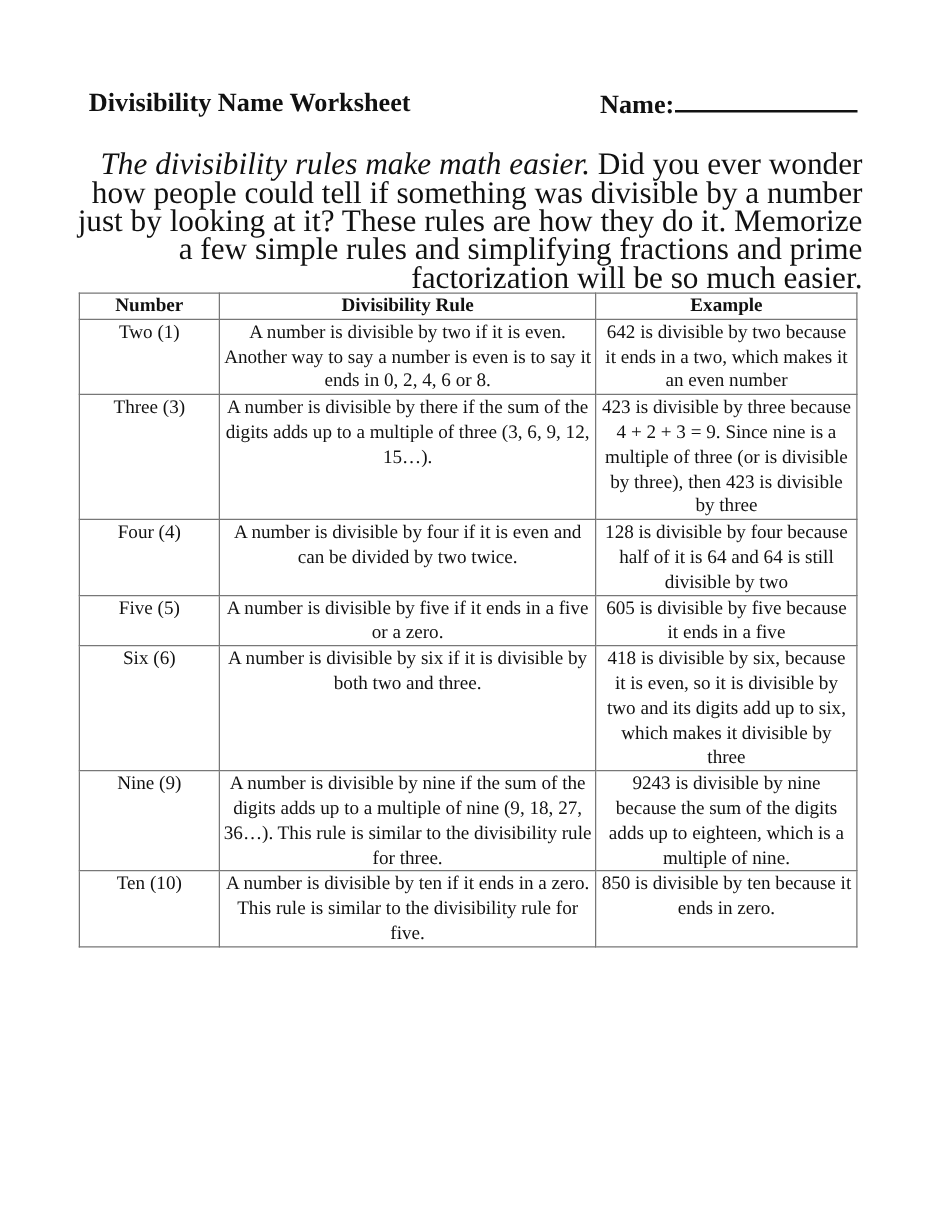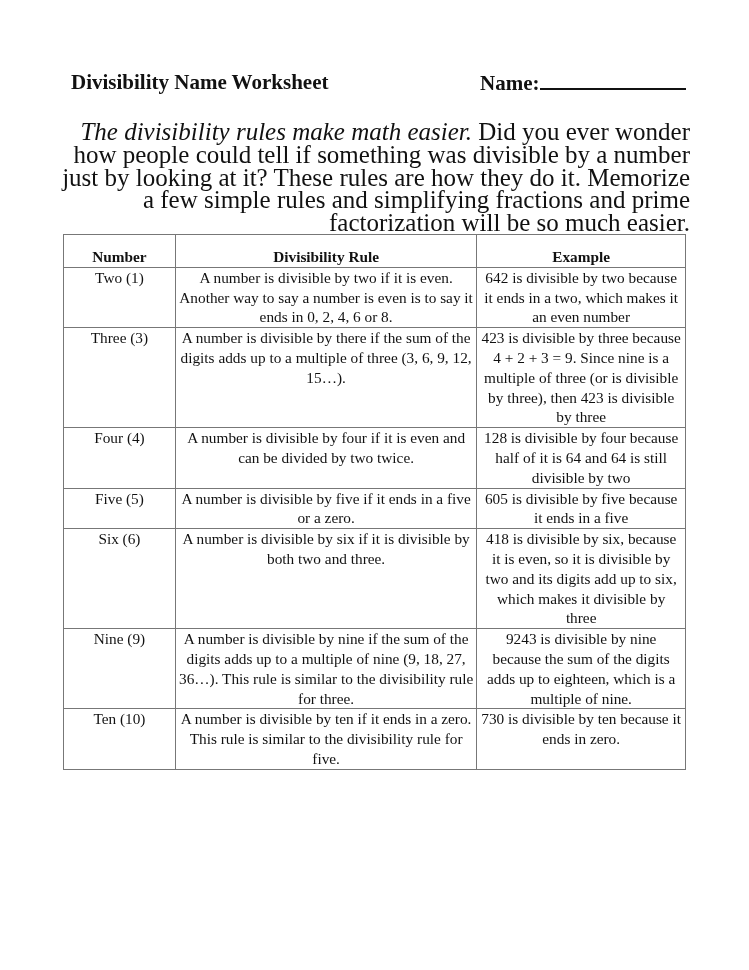--- a/index.html
+++ b/index.html
@@ -9,21 +9,21 @@
   .title { position: absolute; left: 0; top: 0; font-weight: bold; font-size: 21px; }
   .name-field { position: absolute; left: 396px; top: 0; font-weight: bold; font-size: 21px; white-space: nowrap; margin-left: 13px; }
   .name-line { display: inline-block; width: 146px; border-bottom: 2px solid #111; height: 18px; vertical-align: baseline; margin-left: 1px; }
   .intro { position: absolute; top: 121px; left: 62px; width: 628px; text-align: right;
            font-size: 25px; line-height: 22.8px; }
   .intro i { font-style: italic; }
   table.rules { position: absolute; top: 234px; left: 63px; width: 623px;
                 border-collapse: collapse; font-size: 15.3px; line-height: 19.8px; }
   table.rules th, table.rules td { border: 1px solid #777; text-align: center;
                 vertical-align: top; padding: 0 3px; }
-  table.rules th { font-weight: bold; padding-top: 12px; }
+  table.rules th { font-weight: bold; padding-top: 0; }
   col.c1 { width: 112px; } col.c2 { width: 302px; } col.c3 { width: 209px; }
   b { font-weight: normal; }
 </style>
 </head>
 <body>
 
 <div class="header">
   <div class="title">Divisibility Name Worksheet</div>
   <div class="name-field">
     <span>Name:</span><span class="name-line"></span>
@@ -74,16 +74,16 @@
         <td>418 is divisible by six, because it is even, so it is divisible by two and its digits add up to six, which makes it divisible by three</td>
       </tr>
       <tr>
         <td>Nine (9)</td>
         <td><span>A number is divisible by nine if the </span><b>sum of the digits adds up to a multiple of nine</b><span> (9, 18, 27, 36…).  This rule is similar to the divisibility rule for three.</span></td>
         <td>9243 is divisible by nine because the sum of the digits adds up to eighteen, which is a multiple of nine.</td>
       </tr>
       <tr>
         <td>Ten (10)</td>
         <td><span>A number is divisible by ten if it </span><b>ends in a zero.</b><span>  This rule is similar to the divisibility rule for five.</span></td>
-        <td>730 is divisible by ten because it ends in zero.</td>
+        <td>850 is divisible by ten because it ends in zero.</td>
       </tr>
     </tbody>
 </table>
 
 </body></html>

